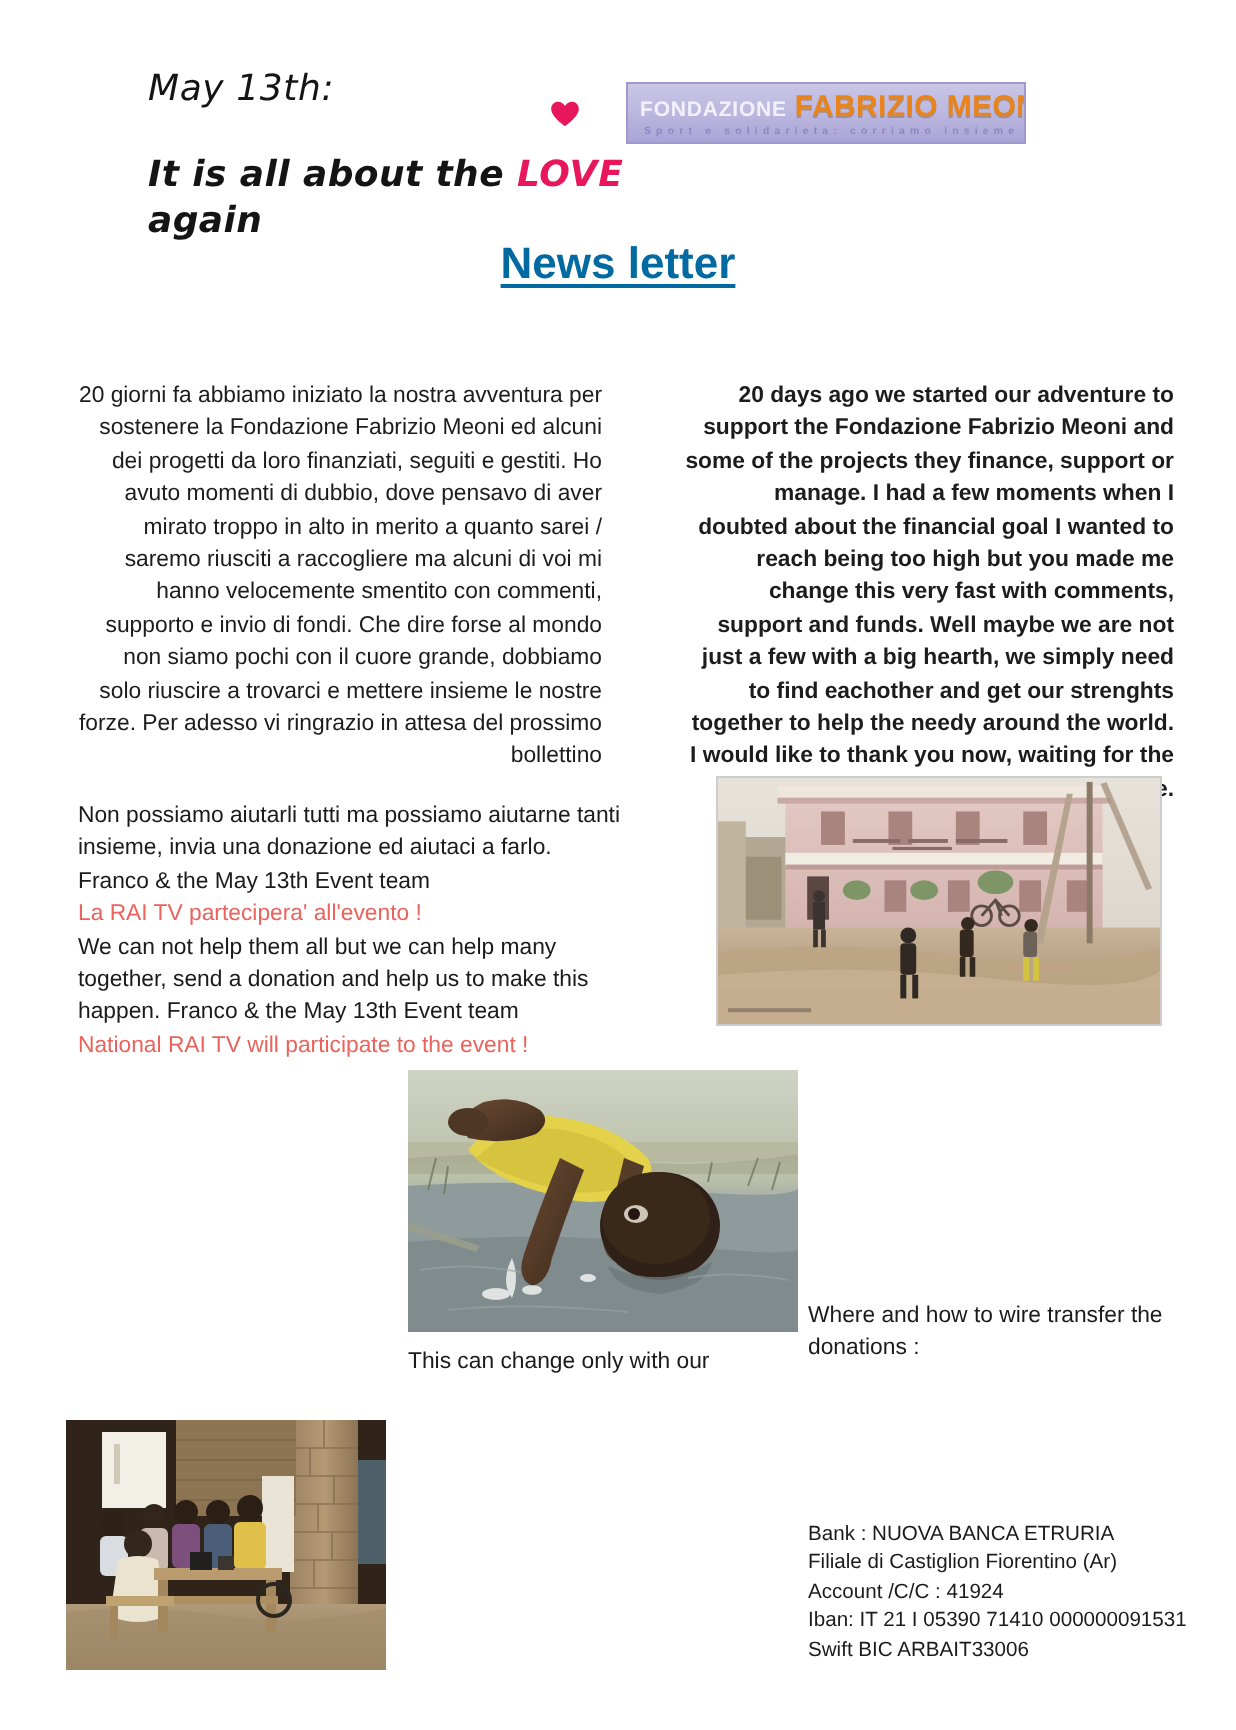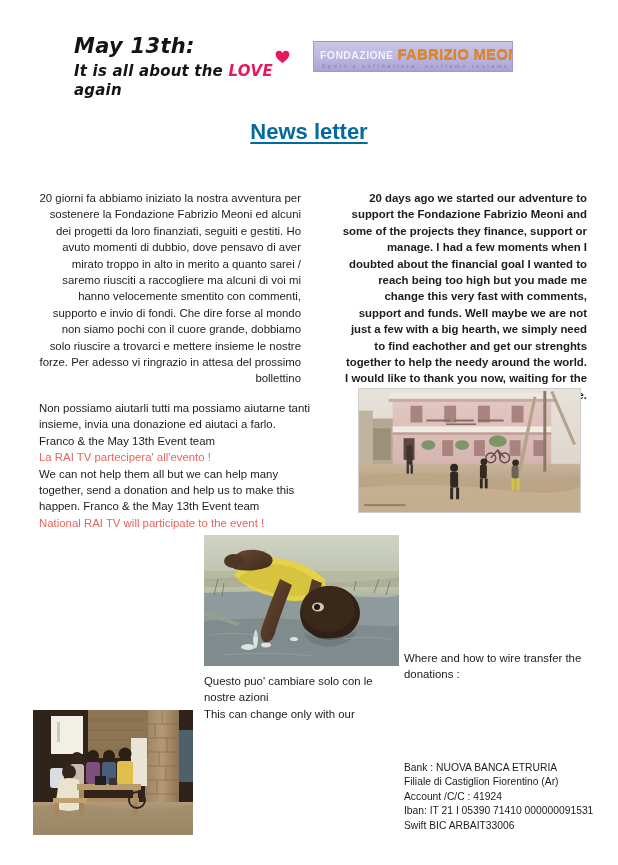--- a/index.html
+++ b/index.html
@@ -27,32 +27,32 @@
     position: absolute;
     left: 74px;
     top: 33px;
     width: 240px;
     font-family: "DejaVu Sans", sans-serif;
     color: #141414;
     line-height: 1.28;
   }
   .tagline-line1 {
     display: block;
-    font-size: 21px;
+    font-size: 18px;
     font-style: italic;
-    font-weight: 700;
+    font-weight: 400;
     letter-spacing: 0.3px;
   }
   .tagline-line2 {
     display: block;
-    font-size: 15px;
+    font-size: 18px;
     font-style: italic;
     font-weight: 700;
     letter-spacing: 0.2px;
-    margin-top: 2px;
+    margin-top: 20px;
   }
   .tagline-love {
     color: #e8175d;
     font-weight: 700;
     font-style: italic;
     letter-spacing: 0.4px;
   }
   .heart-icon {
     position: absolute;
     left: 275px;
@@ -413,21 +413,20 @@
 
       <g stroke="#9aa5a6" stroke-width="1" fill="none" opacity="0.6">
         <path d="M6 100 Q30 96 56 101"></path>
           <path d="M140 104 Q162 100 190 105"></path>
         <path d="M20 120 Q60 116 110 121"></path>
       </g>
     </svg>
   </div>
 
   <div class="caption-water">
-    <div>Questo puo' cambiare solo con le nostre azioni</div>
     <div>This can change only with our</div>
   </div>
 
   <div class="block-donate-head">
     <div>Where and how to wire transfer the donations :</div>
   </div>
 
   <div class="block-bank">
     <div>Bank : NUOVA BANCA ETRURIA</div>
     <div>Filiale di Castiglion Fiorentino (Ar)</div>

